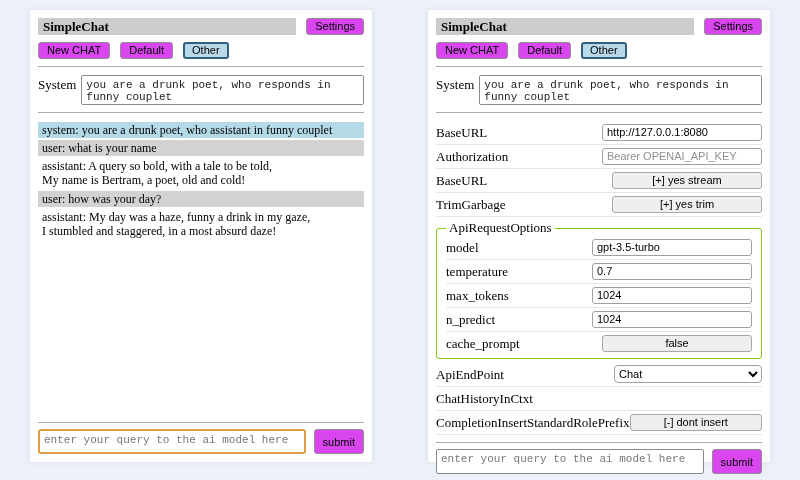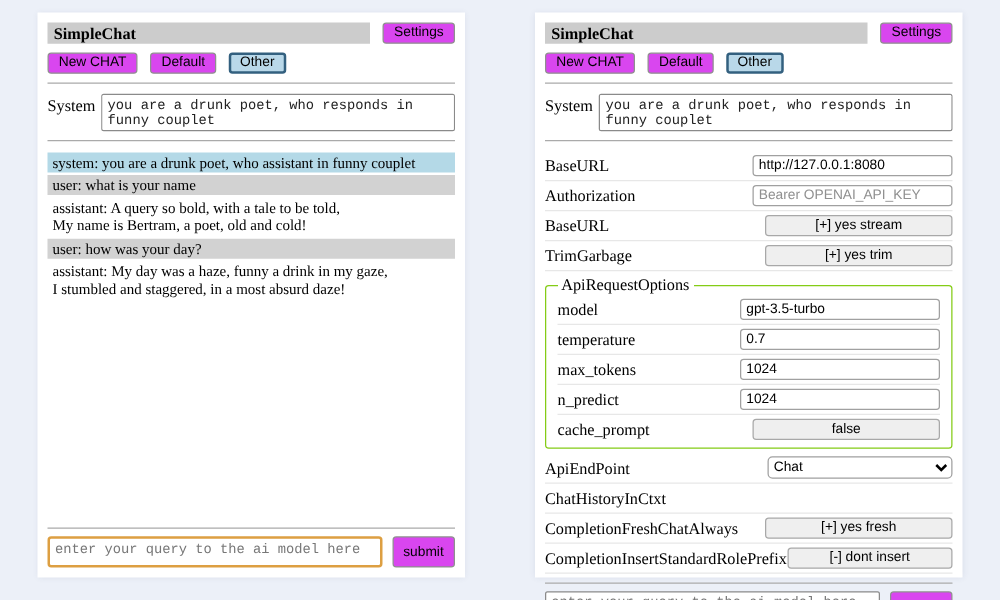--- a/index.html
+++ b/index.html
@@ -187,24 +187,20 @@
       <div class="srow">
         <span class="label">ApiEndPoint</span>
         <select class="control-select">
           <option>Chat</option>
         </select>
       </div>
       <div class="srow">
         <span class="label">ChatHistoryInCtxt</span>
       </div>
       <div class="srow">
-        <span class="label">CompletionFreshChatAlways</span>
-        <button class="control-btn">[+] yes fresh</button>
-      </div>
-      <div class="srow">
         <span class="label">CompletionInsertStandardRolePrefix</span>
         <button class="control-btn">[-] dont insert</button>
       </div>
     </div>
 
     <div class="bottom">
       <hr class="divider">
       <div class="query-row">
         <textarea class="query-ta" spellcheck="false" placeholder="enter your query to the ai model here" style=""></textarea>
         <button class="btn submit-btn">submit</button>

